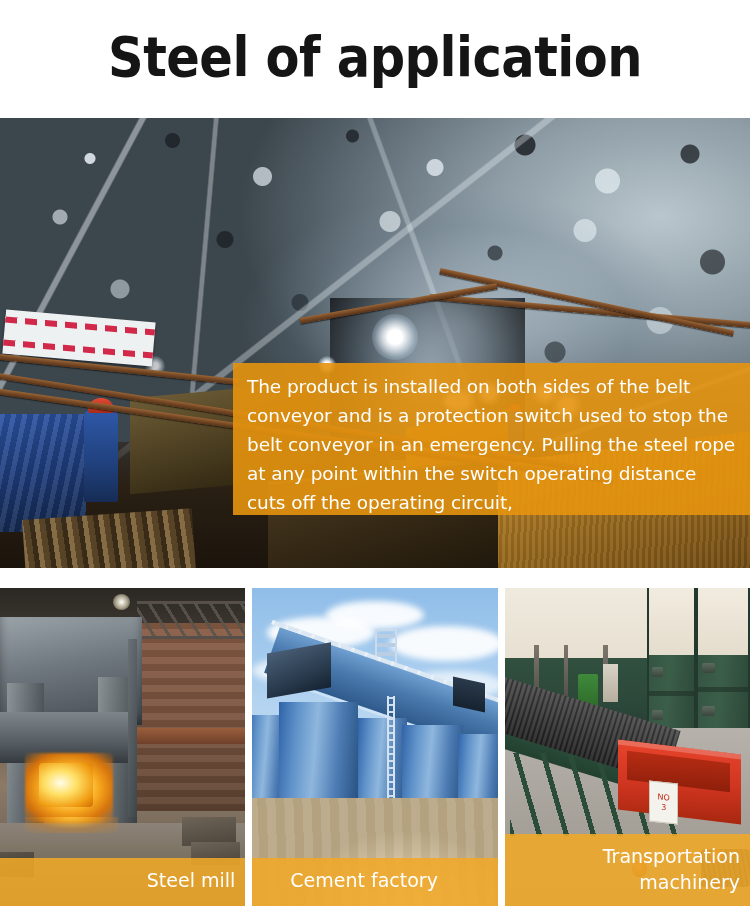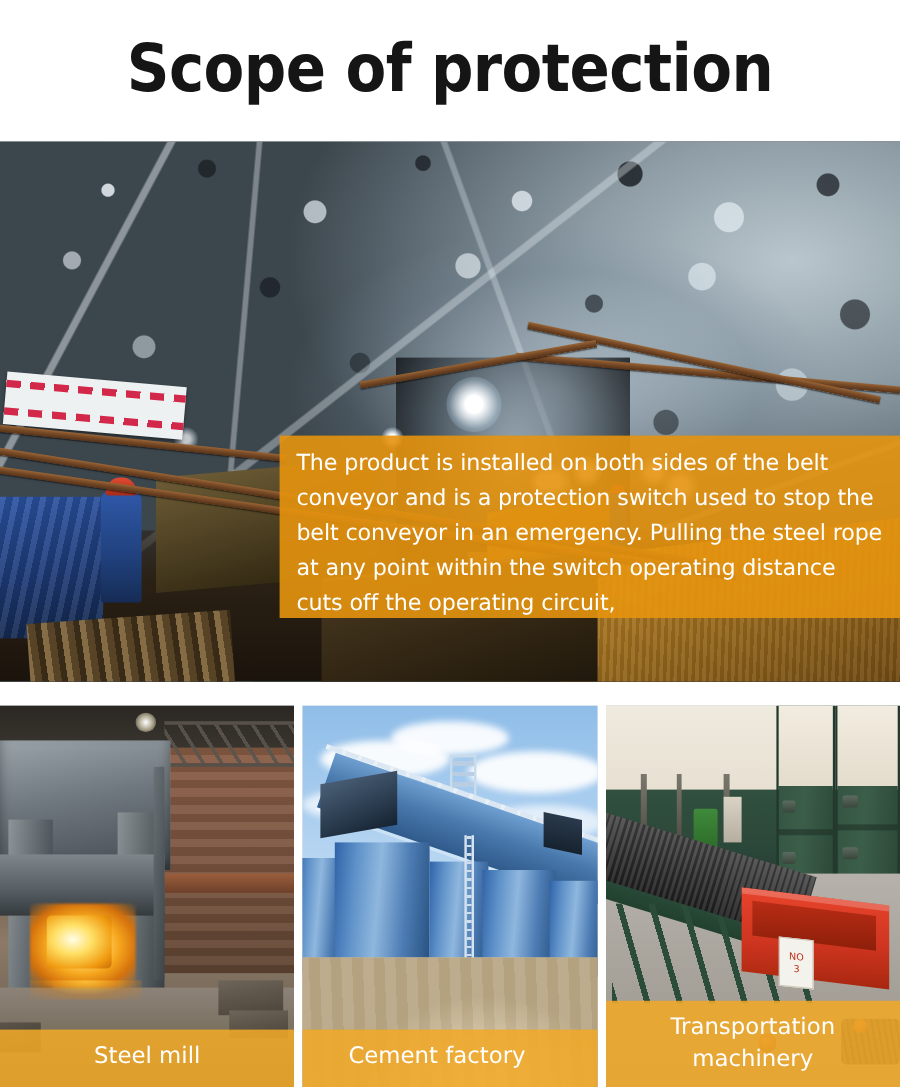--- a/index.html
+++ b/index.html
@@ -232,21 +232,21 @@
   .panel-label {
     position: absolute;
     left: 0; bottom: 0;
     width: 100%;
     background: rgba(240,168,40,0.88);
     color: #ffffff;
     font-family: "DejaVu Sans", sans-serif;
     font-size: 19px;
     line-height: 26px;
     padding: 9px 10px 11px;
-    text-align: center;
+    text-align: right;
     min-height: 48px;
   }
   .panel-label.left-align { text-align: left; padding-left: 38px; }
 
   
   .cement-sky {
     position: absolute; left:0; top:0; width:100%; height:56%;
     background: linear-gradient(180deg, #8fbde8 0%, #a8cdef 45%, #c6def3 100%);
   }
   .cement-cloud {
@@ -505,21 +505,21 @@
   }
   .tm-conduit {
     position: absolute; top: 18%; width: 2%; height: 16%;
     background: linear-gradient(180deg,#7c776d 0%, #55514a 100%);
   }
   .tc1 { left: 12%; } .tc2 { left: 24%; } .tc3 { left: 40%; }
 </style>
 </head>
 <body>
 
-<div class="page-title">Scope of protection</div>
+<div class="page-title">Steel of application</div>
 
 <div class="hero">
   <div class="rockbase"></div>
   <div class="speckle"></div>
   <div class="fractures"></div>
   <div class="depth"></div>
 
   <div class="pipe pipe-d"></div>
   <div class="pipe pipe-f"></div>
   <div class="pipe pipe-e"></div>

